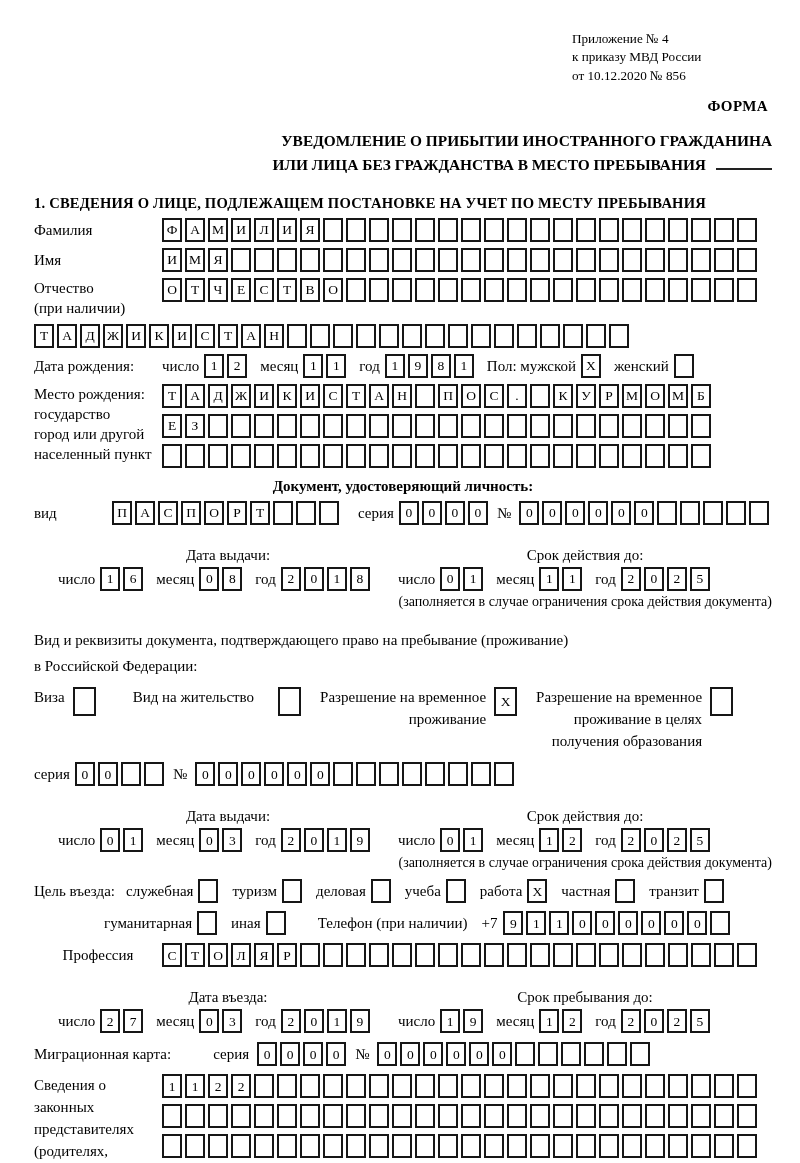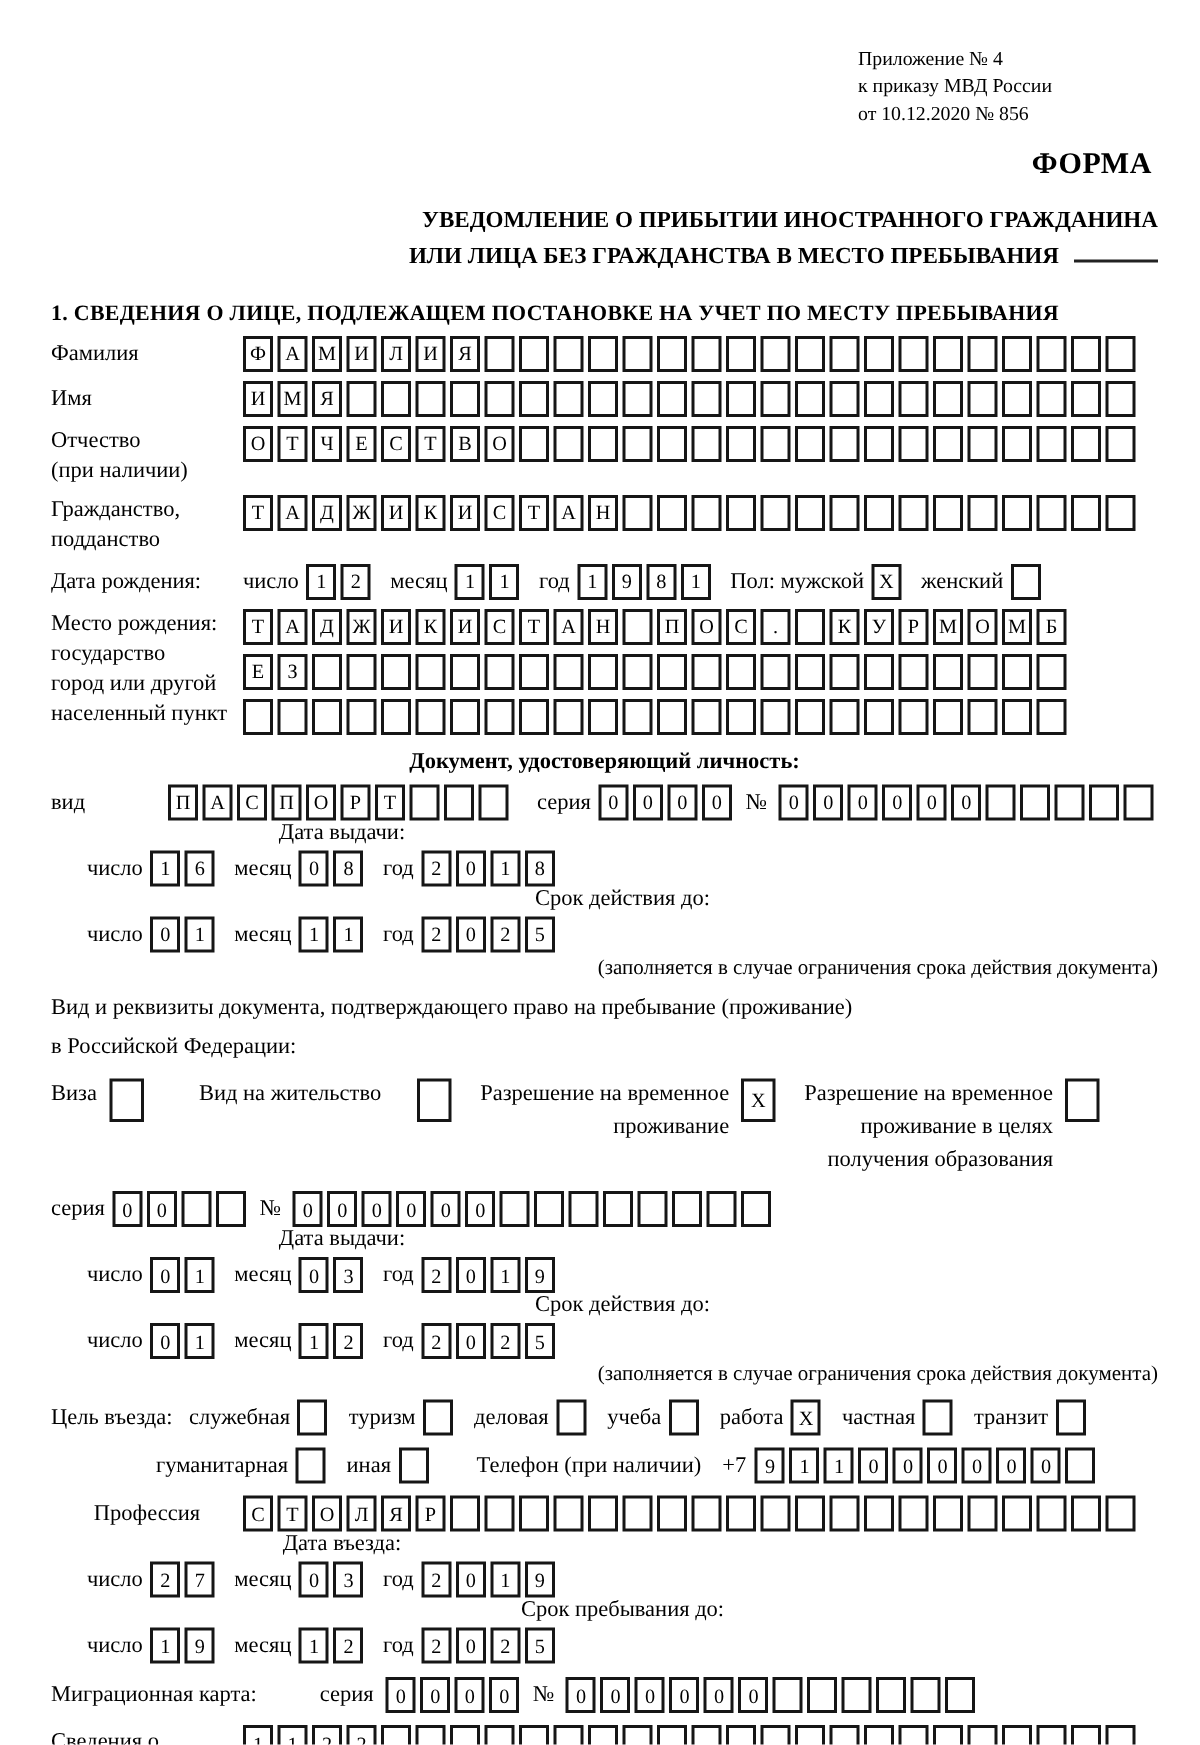--- a/index.html
+++ b/index.html
@@ -6,42 +6,42 @@
   body{
     width:800px;height:1163px;box-sizing:border-box;
     padding:30px 28px 12px 34px;overflow:hidden;
     font-family:"Liberation Serif","DejaVu Serif",serif;
     color:#000;font-size:15px;
   }
   .pre{white-space:pre-line;}
   
   .hdr-block{margin-left:auto;width:200px;font-size:13.2px;line-height:1.4;}
   .hdr-ed{margin-top:5px;}
-  .forma{text-align:right;font-weight:bold;font-size:20px;margin:13px 4px 0 0;letter-spacing:.4px;}
+  .forma{text-align:right;font-weight:bold;font-size:15px;margin:13px 4px 0 0;letter-spacing:.4px;}
   
   .title{text-align:right;font-weight:bold;font-size:15.4px;line-height:1.55;margin-top:14px;}
   .title-blank{display:inline-block;width:56px;height:2px;background:#222;margin-left:10px;vertical-align:baseline;}
   .section{font-weight:bold;font-size:14.6px;margin-top:18px;letter-spacing:.2px;}
   
   .row{display:flex;align-items:center;margin-top:6px;}
   .row.top{align-items:flex-start;}
   .lbl{flex:0 0 128px;line-height:20px;}
   .boxes{display:flex;flex:0 0 auto;}
   .cell{
     width:20px;height:24px;box-sizing:border-box;flex:0 0 auto;
     border:2px solid #161616;margin-right:3px;background:#fff;
     display:flex;align-items:center;justify-content:center;
     font-size:13.5px;line-height:1;
   }
   .big .cell{width:23px;height:29px;}
   .w{margin:0 5px 0 0;}
   .g{margin-left:10px;}
   .stackrows .boxes{margin-bottom:6px;}
   
-  .date-cols{display:flex;margin-top:0;padding-left:24px;flex-direction:column;}
+  .date-cols{display:flex;margin-top:22px;padding-left:24px;}
   .dc-left{width:340px;}
   .dc-right{flex:1;}
   .dc-head{text-align:center;margin-bottom:3px;}
   .date-line{display:flex;align-items:center;}
   .note{font-size:14px;text-align:right;margin-top:3px;}
   
   .permits{display:flex;align-items:flex-start;margin-top:8px;gap:16px;}
   .opt{display:flex;align-items:flex-start;}
   .opt .ol{margin-right:8px;line-height:1.45;}
   .opt .ctr{text-align:right;}
@@ -164,22 +164,20 @@
       <span class="cell"></span>
       <span class="cell"></span>
       <span class="cell"></span>
       <span class="cell"></span>
       <span class="cell"></span>
       <span class="cell"></span>
     </span>
 </div>
 
 <div class="row top">
-  <span class="lbl pre">Гражданство,
-подданство</span>
   <span class="boxes">
       <span class="cell">Т</span>
       <span class="cell">А</span>
       <span class="cell">Д</span>
       <span class="cell">Ж</span>
       <span class="cell">И</span>
       <span class="cell">К</span>
       <span class="cell">И</span>
       <span class="cell">С</span>
       <span class="cell">Т</span>
@@ -398,21 +396,21 @@
           <span class="cell">2</span>
           <span class="cell">0</span>
           <span class="cell">2</span>
           <span class="cell">5</span>
         </span>
     </div>
     <div class="note">(заполняется в случае ограничения срока действия документа)</div>
   </div>
 </div>
 
-<div class="pre" style="margin-top:6px;line-height:1.7;">Вид и реквизиты документа, подтверждающего право на пребывание (проживание)
+<div class="pre" style="margin-top:18px;line-height:1.7;">Вид и реквизиты документа, подтверждающего право на пребывание (проживание)
 в Российской Федерации:</div>
 
 <div class="permits big">
   <span class="opt">
     <span class="ol">Виза</span>
     <span class="boxes">
         <span class="cell"></span>
       </span>
   </span>
   <span class="opt">

